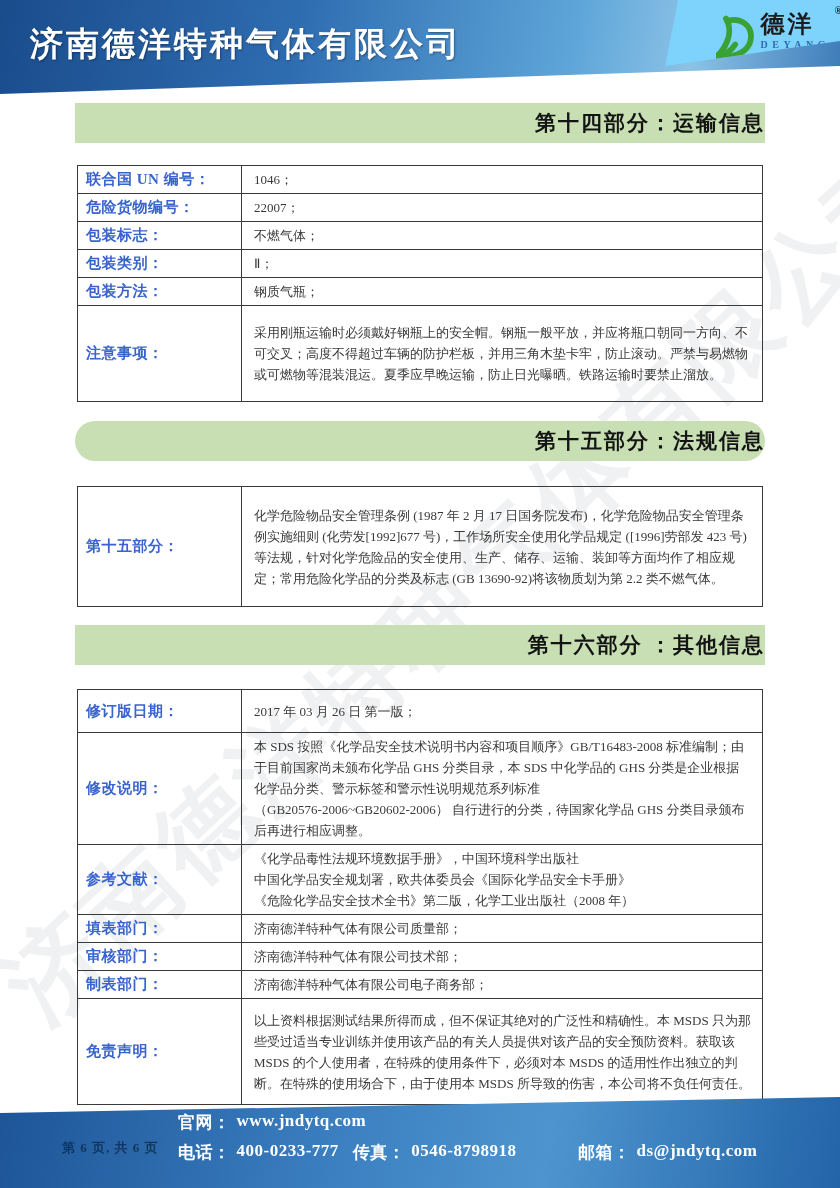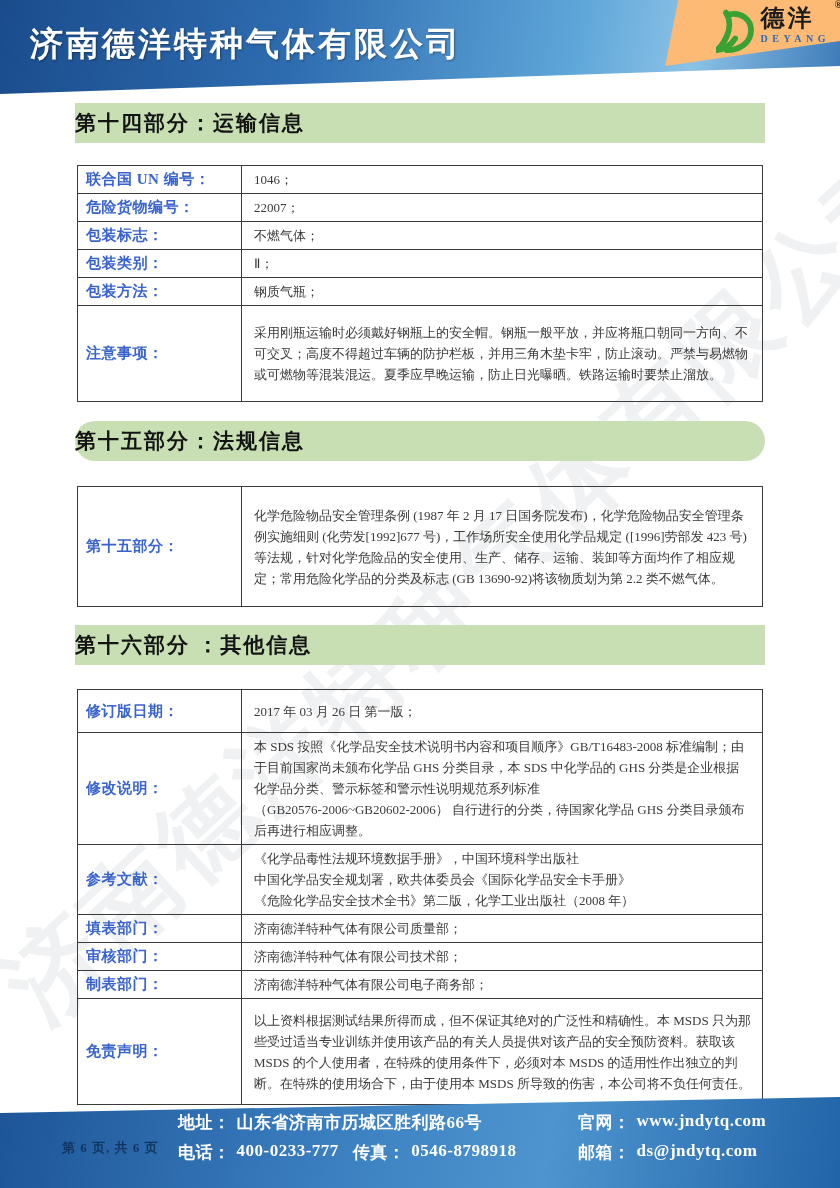--- a/index.html
+++ b/index.html
@@ -23,36 +23,36 @@
     clip-path:polygon(0 0, 840px 0, 840px 66px, 0 94px);
     z-index:2;
   }
   .company-title {
     position:absolute; left:30px; top:22px; z-index:4;
     color:#ffffff; font-weight:bold; font-size:33px; letter-spacing:3px;
     text-shadow:1px 1px 2px rgba(0,0,0,0.35);
   }
   .logo-corner {
     position:absolute; right:0; top:0; width:186px; height:66px; z-index:3;
-    background:#fdba74;
+    background:#7dd3fc;
     clip-path:polygon(13% 0, 100% 0, 100% 62%, 6% 100%);
-    display:flex; align-items:flex-start; justify-content:flex-end;
+    display:flex; align-items:center; justify-content:flex-end;
     padding:6px 10px 0 0;
   }
   .logo-inner { display:flex; align-items:flex-start; gap:5px; }
   .logo-d { margin-top:2px; }
   .logo-names { position:relative; }
   .logo-cn { font-size:24px; font-weight:bold; color:#1c1c1c; letter-spacing:3px; line-height:1; }
   .logo-reg { position:absolute; top:-7px; right:-12px; font-size:10px; color:#1c1c1c; font-weight:bold; }
   .logo-en { font-size:10px; font-weight:bold; color:#2e6cb0; letter-spacing:4.5px; margin-top:3px; }
 
   
   .content { position:absolute; top:103px; left:75px; width:690px; z-index:1; }
   .section-bar {
-    height:40px; background:#c7dfb2; text-align:left;
+    height:40px; background:#c7dfb2; text-align:right;
     font-size:21px; font-weight:bold; color:#141414; letter-spacing:2px;
     line-height:40px;
   }
   .mt22 { margin-top:22px; } .mt19 { margin-top:19px;border-radius:20px; } .mt25 { margin-top:25px; }
   .mt18 { margin-top:18px; } .mt24 { margin-top:24px; }
 
   table.info { width:686px; margin-left:2px; border-collapse:collapse; table-layout:fixed; }
   table.info td { border:1px solid #3a3a3a; vertical-align:middle; }
   td.lbl {
     width:164px; padding:2px 0 2px 8px;
@@ -194,24 +194,20 @@
       </tr>
     </tbody>
       </table>
 
   </div>
 
   <div class="footer-band">
     <div class="page-info">第 6 页, 共 6 页</div>
     <div class="contact">
       <div class="row">
-        <div class="left">
-          <span>地址：</span>
-          <span>山东省济南市历城区胜利路66号</span>
-        </div>
         <div class="right">
           <span>官网：</span>
           <span>www.jndytq.com</span>
         </div>
       </div>
       <div class="row">
         <div class="left">
           <span>电话：</span>
           <span>400-0233-777</span>
           <span style="margin-left:8px;">传真：</span>

